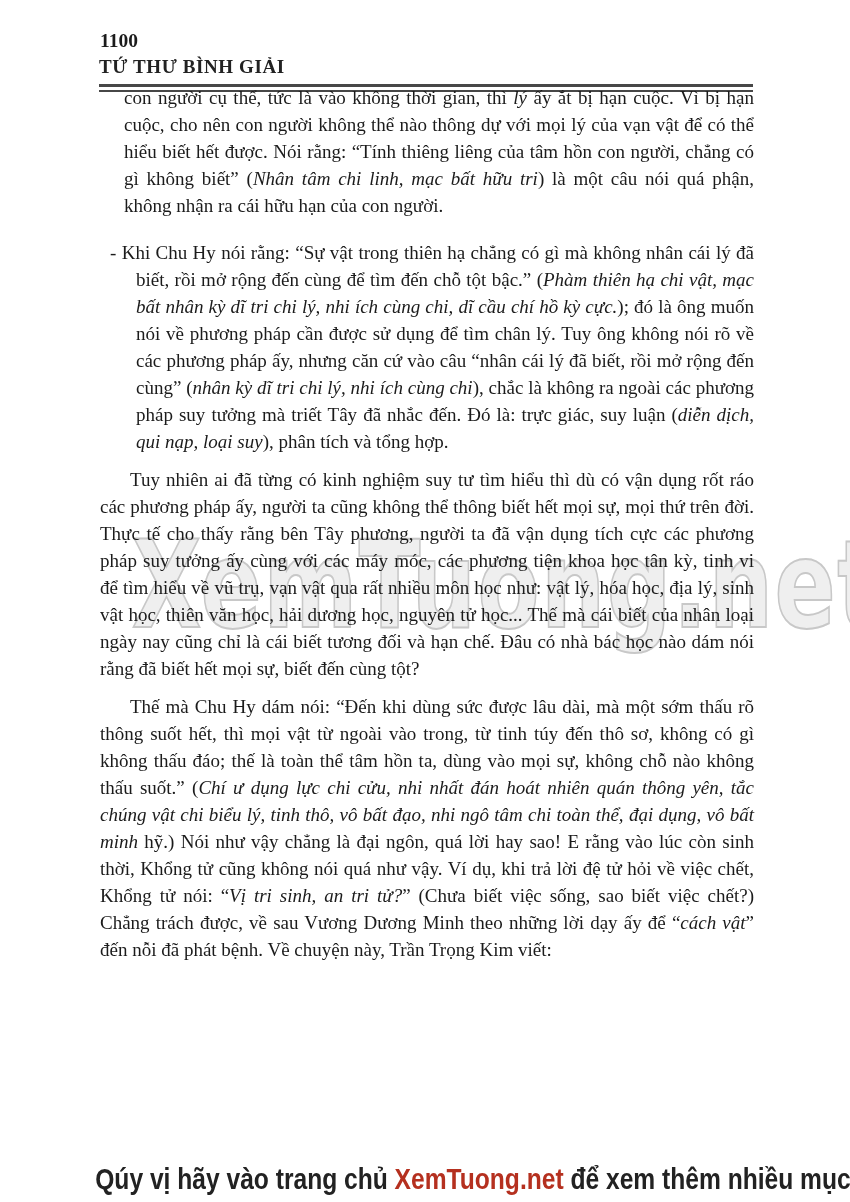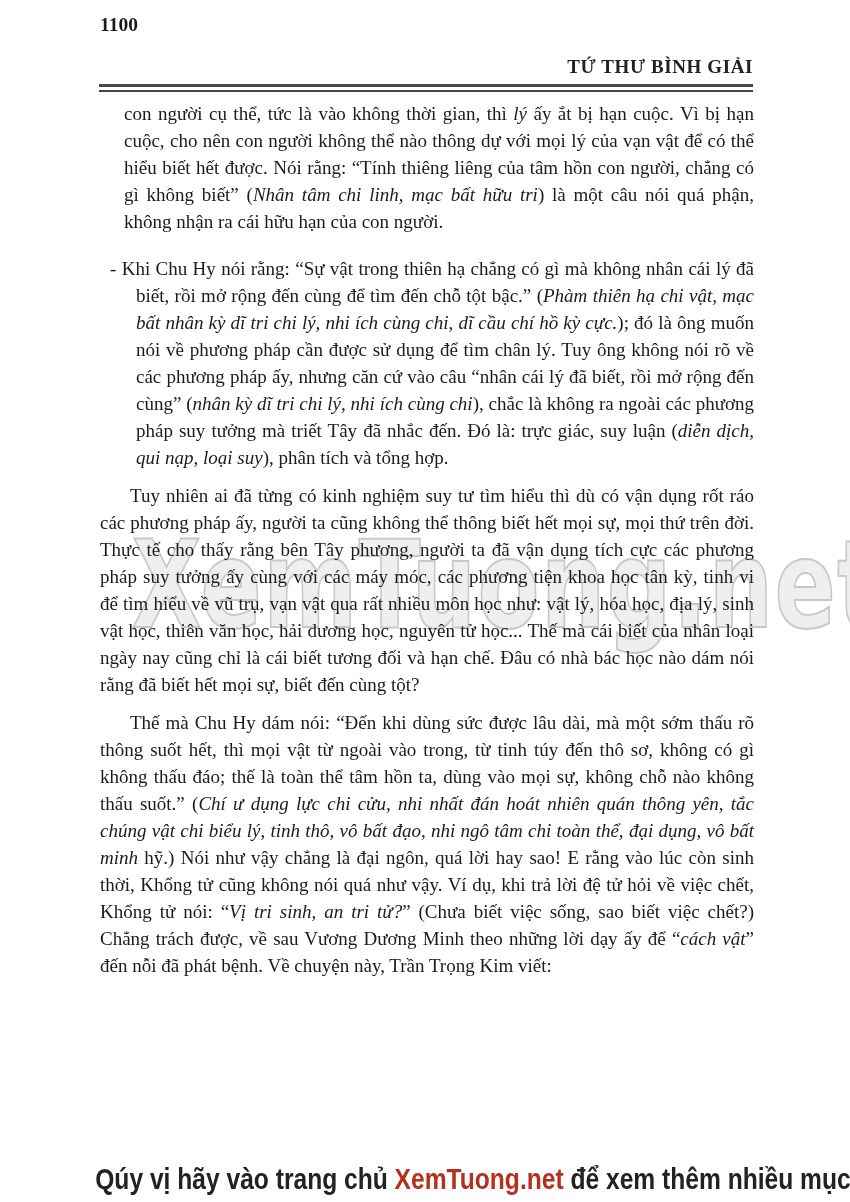--- a/index.html
+++ b/index.html
@@ -10,57 +10,56 @@
     background: #ffffff;
     overflow: hidden;
     font-family: "Liberation Serif", serif;
     color: #1b1b1b;
   }
   .running-head {
     position: absolute;
     left: 99px; top: 56px;
     width: 654px;
     z-index: 2;
-    text-align: right;
   }
   .running-head h1 {
     margin: 0;
     font-size: 19px;
     font-weight: bold;
     letter-spacing: 0.6px;
     color: #222222;
     font-family: "Liberation Serif", serif;
   }
   .double-rule {
     margin-top: 6px;
     height: 3px;
     border-top: 3px solid #474747;
     border-bottom: 2px solid #474747;
   }
   .body-text {
     position: absolute;
-    left: 100px; top: 100px;
+    left: 100px; top: 84px;
     width: 654px;
     z-index: 2;
     font-size: 19px;
     line-height: 27px;
     text-align: justify;
     hyphens: none;
   }
   .para { margin: 0 0 11px 0; }
   .para:last-child { margin-bottom: 13px; }
   .para.block { margin-left: 24px; }
   .para.dash  { margin-left: 36px; text-indent: -26px; margin-top: 20px; }
   .para.body  { text-indent: 30px; }
   .para em { font-style: italic; }
   .page-number {
     margin: 0;
     position: relative;
     z-index: 2;
-    padding: 14px 0 0 100px;
+    padding: 30px 0 0 100px;
     font-size: 19.5px;
     font-weight: bold;
     color: #1b1b1b;
     font-family: "Liberation Serif", serif;
   }
   .watermark {
     position: absolute;
     left: 0; right: 0;
     top: 524px;
     z-index: 1;

